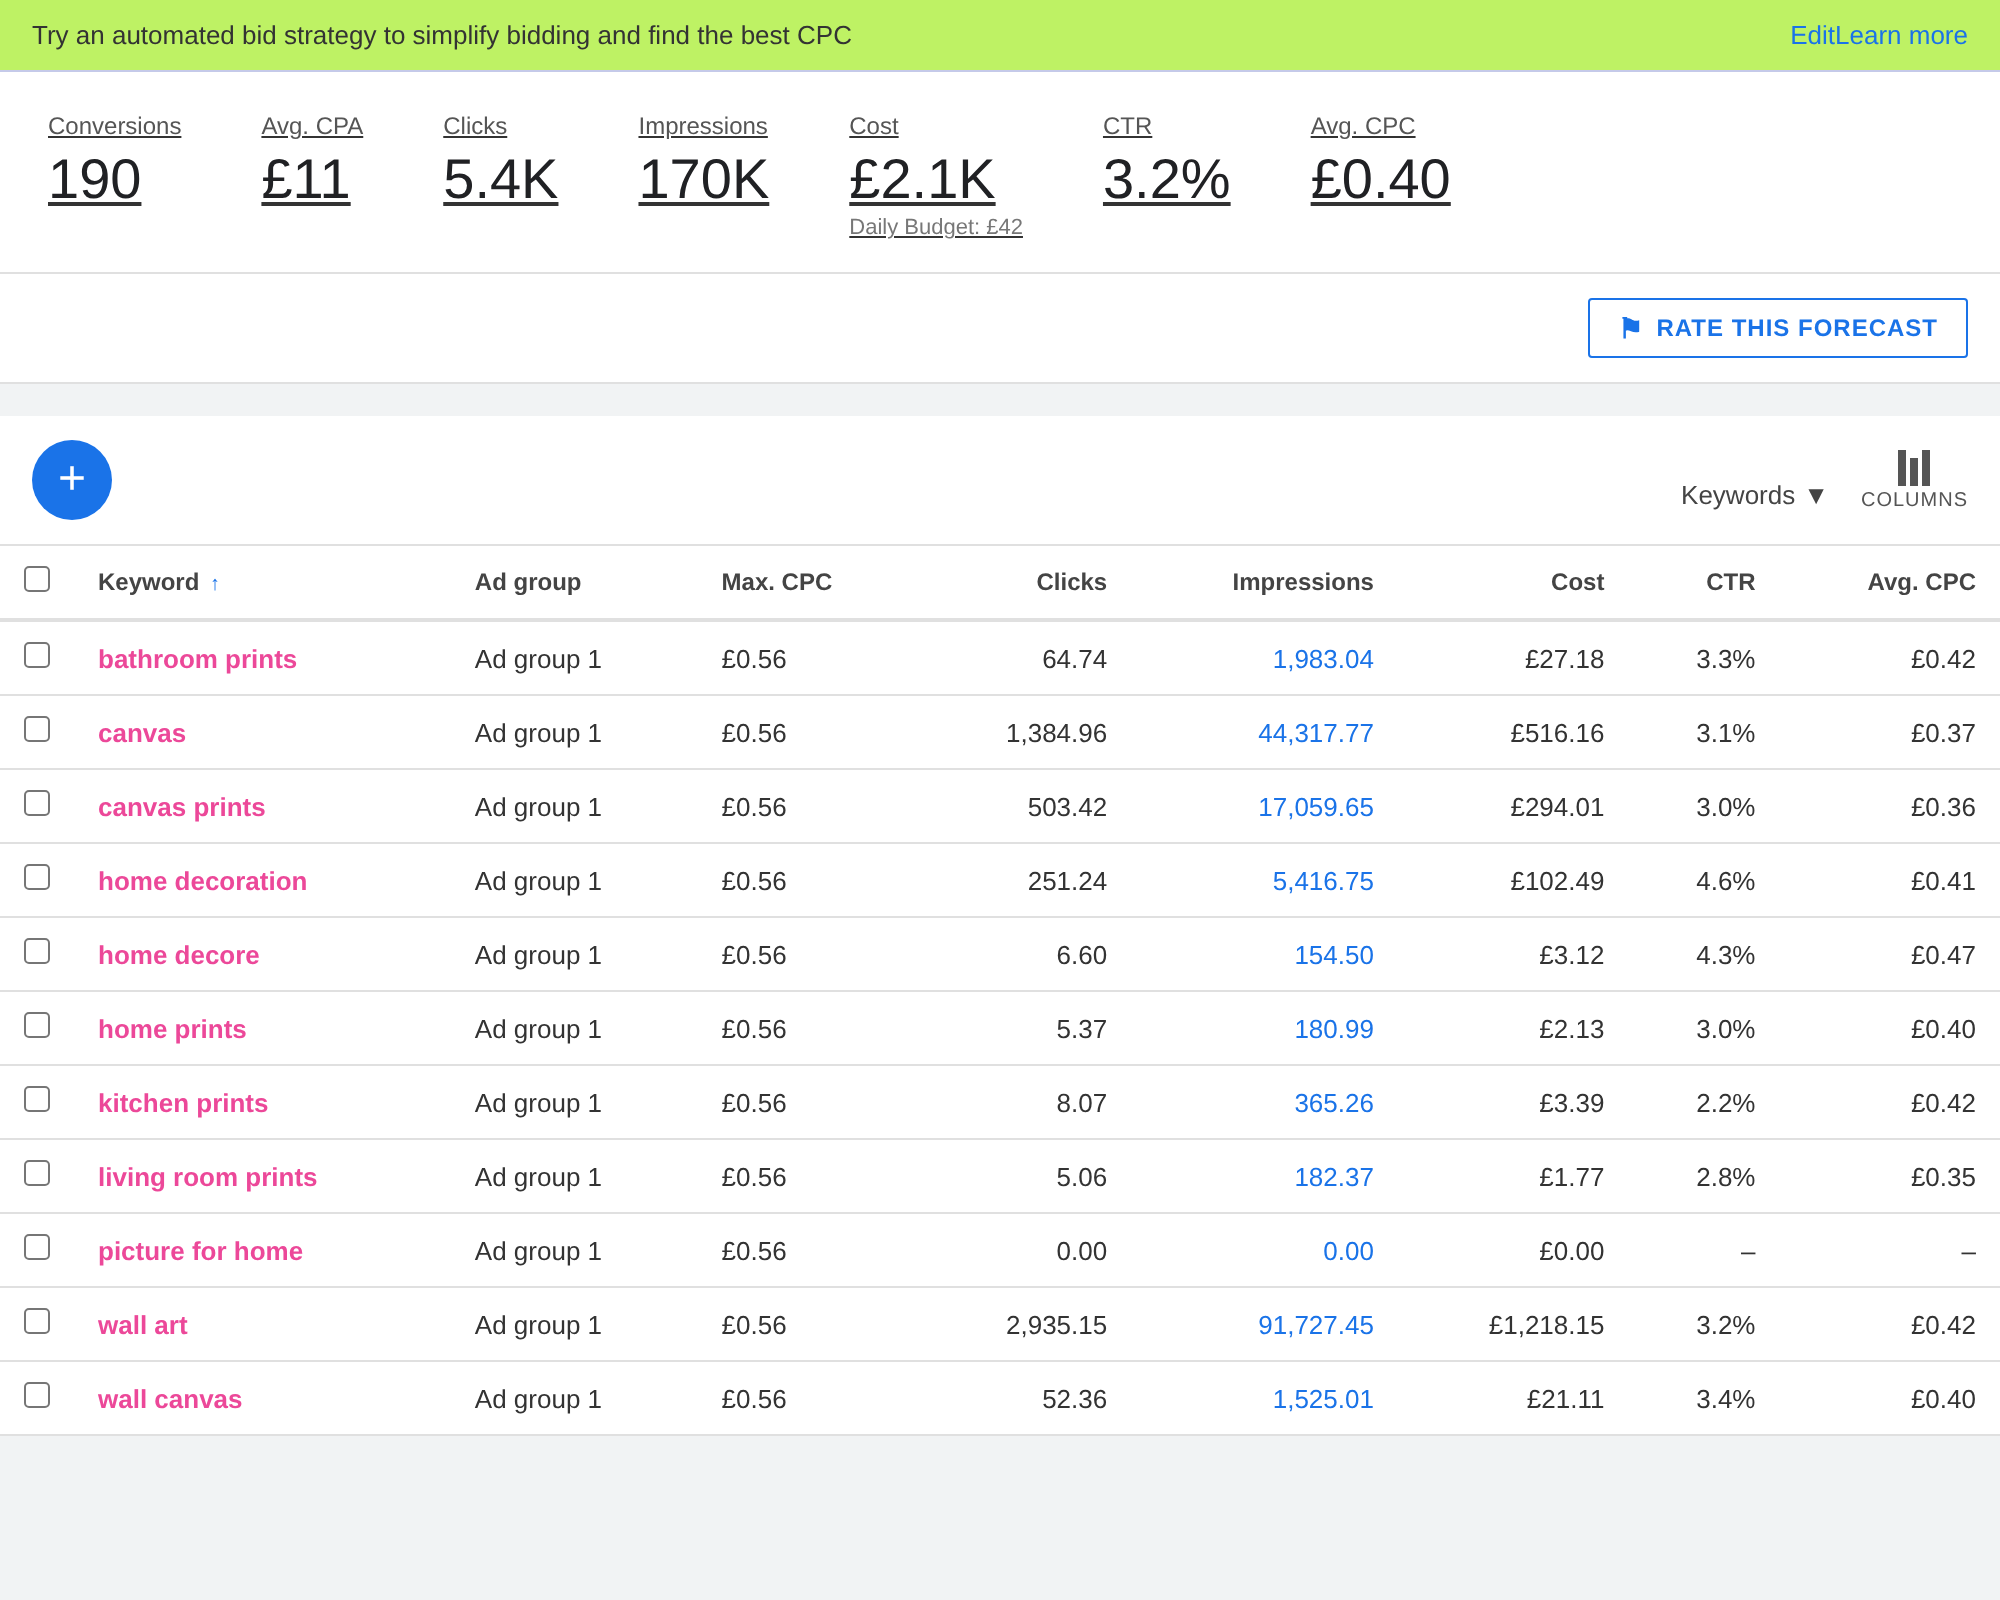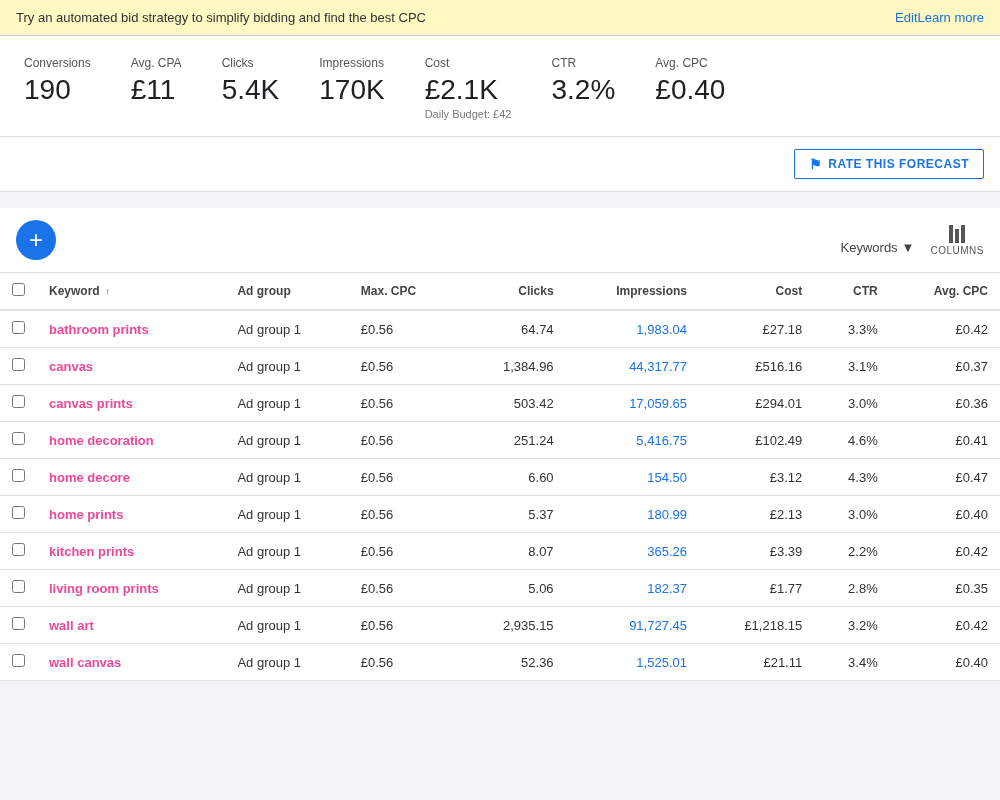--- a/index.html
+++ b/index.html
@@ -1,20 +1,20 @@
 <!DOCTYPE html>
 <html><head>
   <meta charset="utf-8">
   <style>
     * { box-sizing: border-box; margin: 0; padding: 0; }
     body { font-family: Arial, sans-serif; background: #f1f3f4; font-size: 13px; color: #333; }
 
     
     .banner {
-      background: #fef9c3;
+      background: #bef264;
       padding: 10px 16px;
       display: flex;
       align-items: center;
       justify-content: space-between;
       border-bottom: 1px solid #c5cae9;
     }
     .banner-text { color: #333; font-size: 13px; }
     .banner-links { display: flex; }
     .banner-link { color: #1a73e8; font-size: 13px; font-weight: 500; cursor: pointer; text-decoration: none; }
 
@@ -22,21 +22,21 @@
     .stats-panel {
       background: #fff;
       padding: 20px 24px 16px 24px;
       border-bottom: 1px solid #e0e0e0;
     }
     .stats-row {
       display: flex;
       gap: 40px;
       align-items: flex-start;
     }
-    .stat-item { display: flex; flex-direction: column; }
+    .stat-item { display: flex; flex-direction: column; text-decoration: underline; }
     .stat-label { font-size: 12px; color: #555; margin-bottom: 4px; }
     .stat-value { font-size: 28px; font-weight: 400; color: #202124; }
     .stat-sub { font-size: 11px; color: #777; margin-top: 2px; text-align: right; }
 
     
     .forecast-row {
       display: flex;
       justify-content: flex-end;
       padding: 12px 16px 12px 0;
       background: #fff;
@@ -326,20 +326,31 @@
           <td>Ad group 1</td>
           <td>£0.56</td>
           <td class="right">5.06</td>
           <td class="right link-cell">182.37</td>
           <td class="right">£1.77</td>
           <td class="right">2.8%</td>
           <td class="right">£0.35</td>
         </tr>
         <tr>
           <td class="checkbox-col"><input type="checkbox" style=""></td>
+          <td class="keyword-cell">picture for home</td>
+          <td>Ad group 1</td>
+          <td>£0.56</td>
+          <td class="right">0.00</td>
+          <td class="right link-cell">0.00</td>
+          <td class="right">£0.00</td>
+          <td class="right">–</td>
+          <td class="right">–</td>
+        </tr>
+        <tr>
+          <td class="checkbox-col"><input type="checkbox" style=""></td>
           <td class="keyword-cell">wall art</td>
           <td>Ad group 1</td>
           <td>£0.56</td>
           <td class="right">2,935.15</td>
           <td class="right link-cell">91,727.45</td>
           <td class="right">£1,218.15</td>
           <td class="right">3.2%</td>
           <td class="right">£0.42</td>
         </tr>
         <tr>

